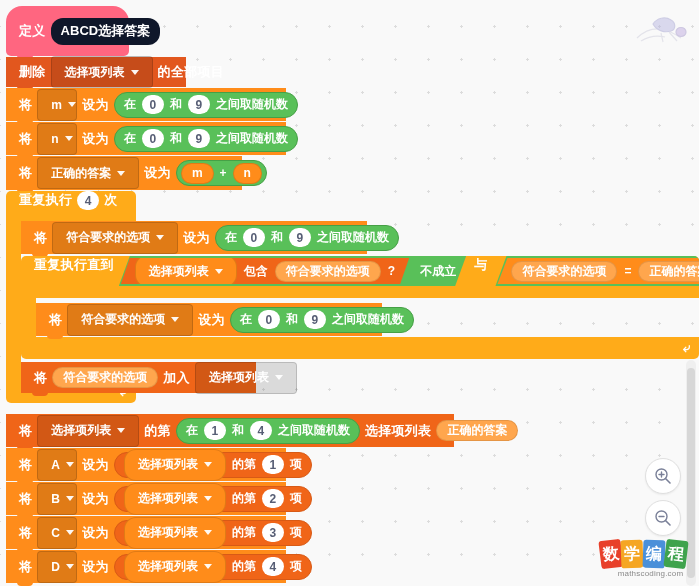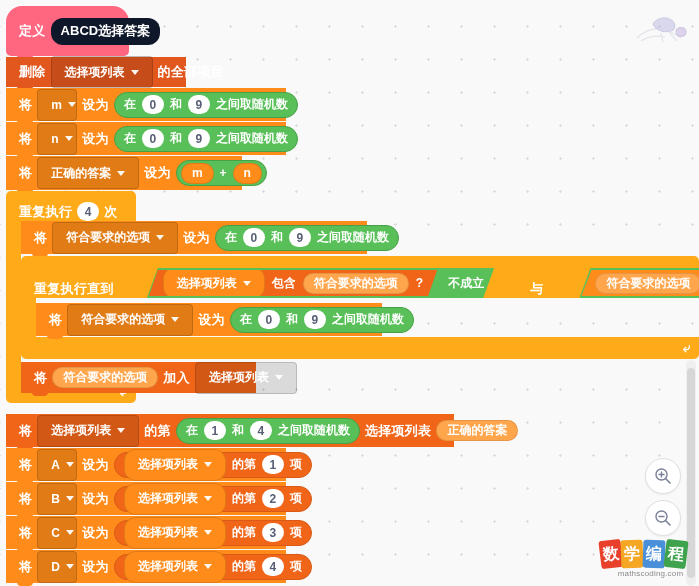--- a/index.html
+++ b/index.html
@@ -86,21 +86,21 @@
     background:#F06518;
     clip-path:polygon(9px 0,100% 0,calc(100% - 9px) 100%,0 100%);
     box-sizing:border-box;
   }
   .hex.outline{background:#59C059;padding:2px 2px;clip-path:polygon(11px 0,100% 0,calc(100% - 11px) 100%,0 100%);}
   .hex.eq{background:#FF8C1A;clip-path:polygon(10px 0,100% 0,calc(100% - 10px) 100%,0 100%);}
 
   
   .cblock{position:absolute;}
   .cbar{
-    display:flex;align-items:flex-end;box-sizing:border-box;
+    display:flex;align-items:flex-start;box-sizing:border-box;
     color:#fff;font-size:13px;font-weight:bold;white-space:nowrap;
     border-radius:5px 5px 0 0;
   }
   .cleft{position:absolute;left:0;width:15px;}
   .cfoot{
     display:flex;align-items:center;justify-content:flex-end;
     box-sizing:border-box;border-radius:0 0 5px 5px;
     color:#fff;
   }
   .loop-arrow{
@@ -236,21 +236,21 @@
     <span class="pill">
       <span>在</span>
       <span class="numin">0</span>
       <span>和</span>
       <span class="numin">9</span>
       <span>之间取随机数</span>
     </span>
   </div>
 
   <div class="cblock" style="left:21px;top:256px;width:678px;height:103px;">
-    <div class="cbar c-control" style="width:678px;height:42px;padding-left:8px;overflow:hidden;gap:28px;">
+    <div class="cbar c-control" style="width:678px;height:42px;padding-left:8px;overflow:hidden;">
       <span class="lbl">重复执行直到</span>
 
       <span class="hex outline" style="height:30px;">
         <span class="hex" style="height:26px;background:#F06518;">
           <span class="ddl round" style="background:#FF8C1A;border-color:rgba(0,0,0,.12);">
             <span>选择项列表</span>
             <span class="caret"></span>
           </span>
           <span>包含</span>
           <span class="oval light">符合要求的选项</span>

